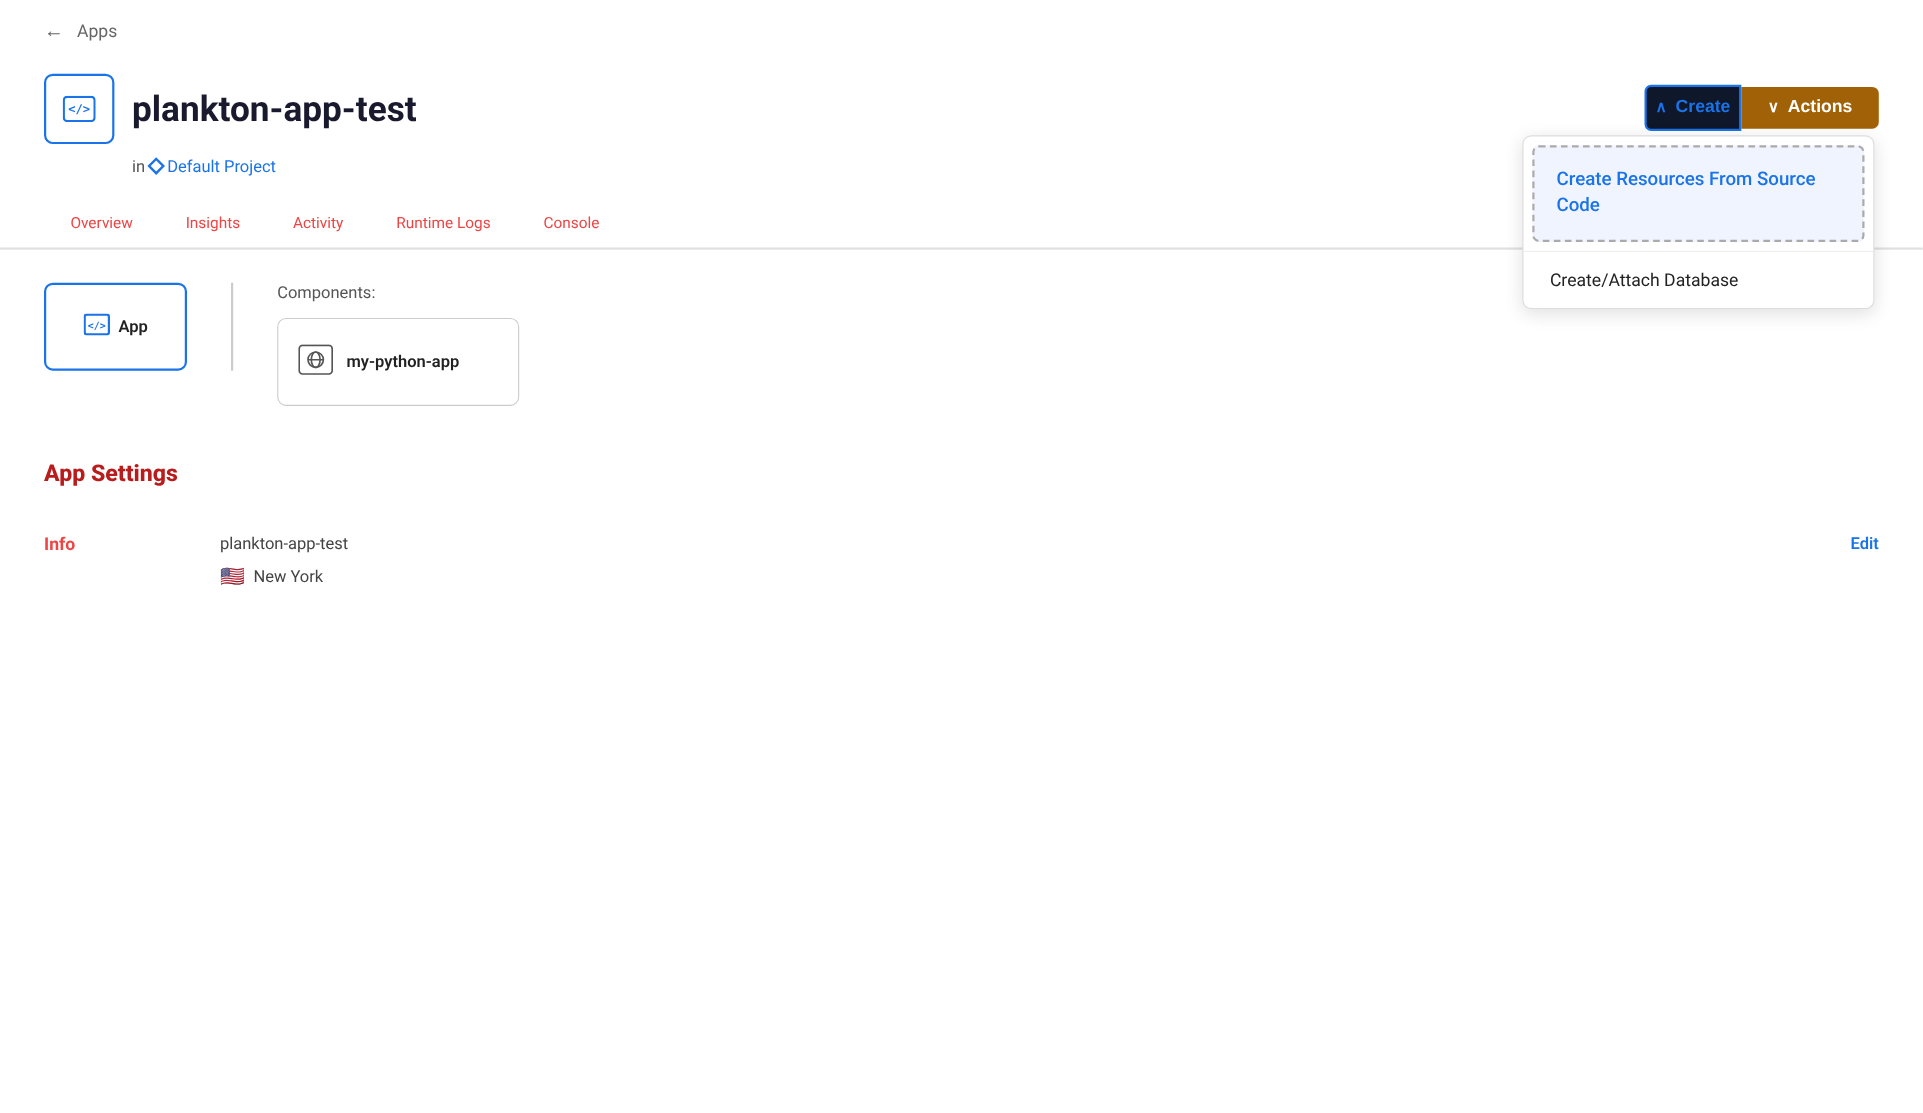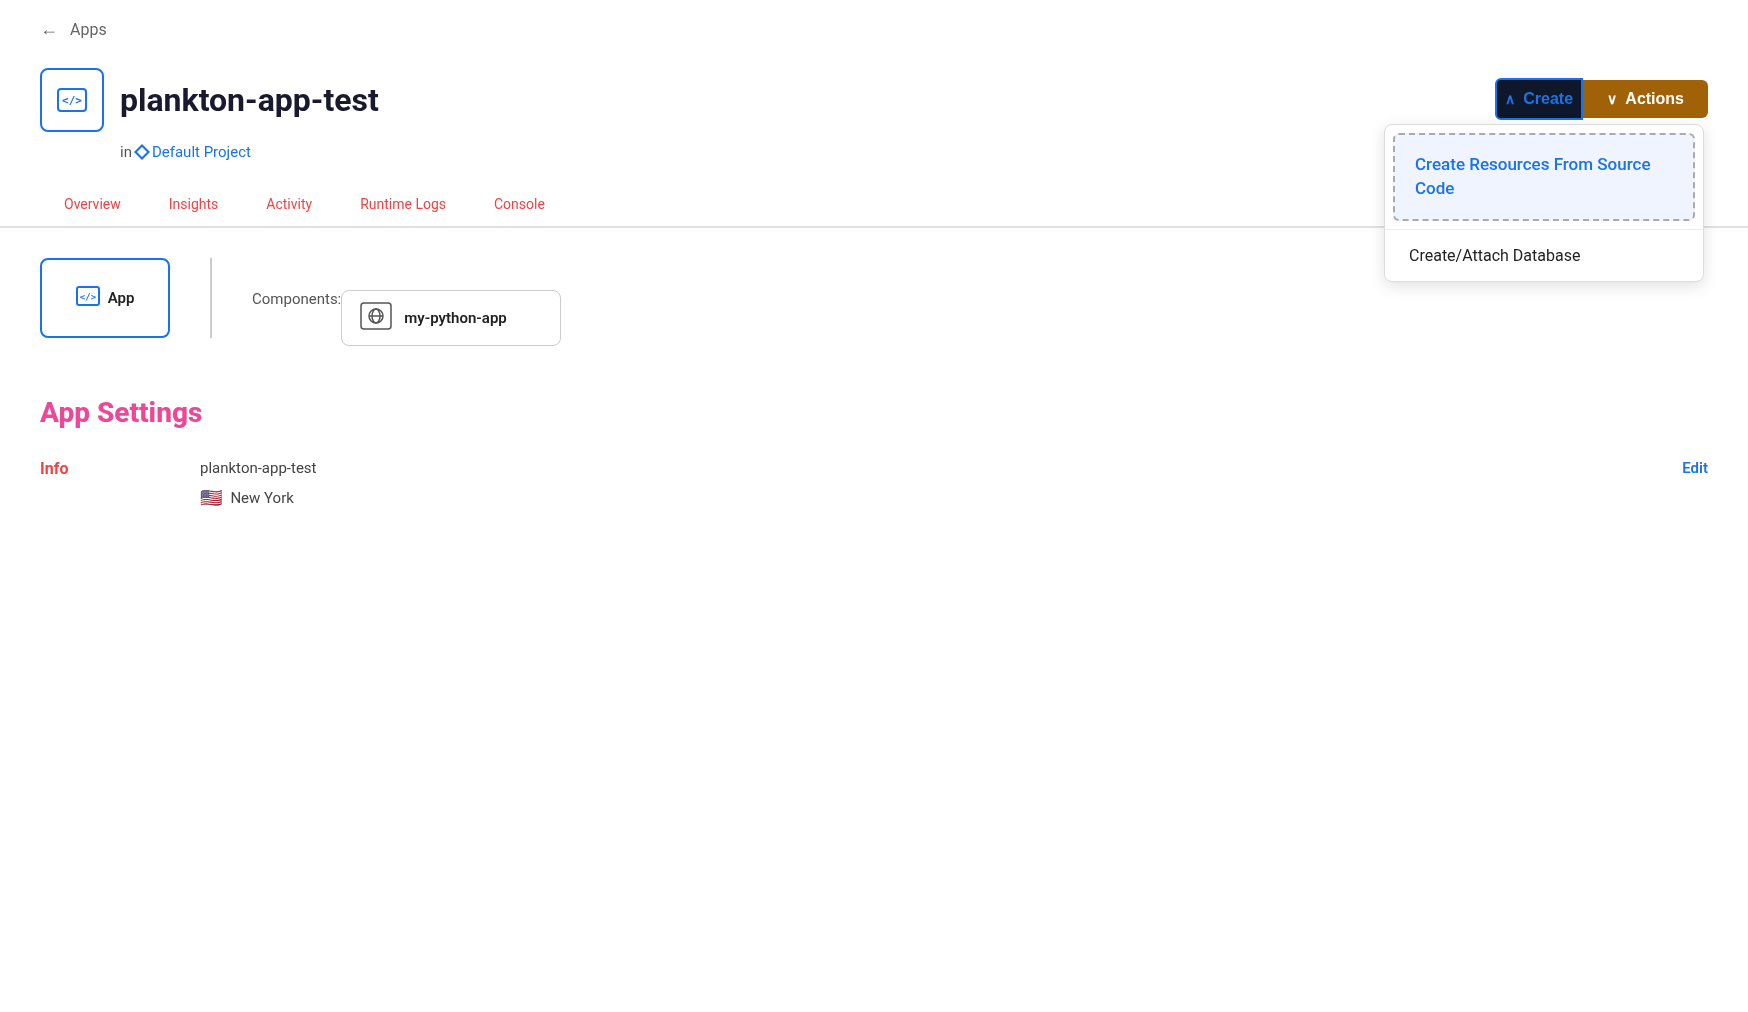--- a/index.html
+++ b/index.html
@@ -217,42 +217,42 @@
     }
 
     .components-label {
       font-size: 15px;
       color: #555;
       margin-bottom: 14px;
     }
 
     .component-item {
       width: 220px;
-      height: 56px;
+      height: 80px;
       border: 1px solid #ccc;
       border-radius: 8px;
       display: flex;
       align-items: center;
       gap: 12px;
       padding: 0 18px;
       font-size: 15px;
       font-weight: 600;
       color: #222;
       cursor: pointer;
     }
 
     .app-settings-section {
       padding: 20px 40px 40px 40px;
     }
 
     .settings-title {
-      font-size: 28px;
+      font-size: 21px;
       font-weight: 800;
-      color: #ec4899;
-      margin-bottom: 30px;
+      color: #b91c1c;
+      margin-bottom: 42px;
     }
 
     .info-row {
       display: flex;
       align-items: flex-start;
       gap: 40px;
     }
 
     .info-label {
       font-size: 16px;
@@ -289,22 +289,21 @@
       font-weight: 600;
       cursor: pointer;
       margin-left: auto;
     }
 
     .chevron-up::before { content: '∧'; font-size: 14px; }
     .chevron-down::before { content: '∨'; font-size: 14px; }
 
     .components-right {
       display: flex;
-      flex-direction: row;
-      margin-top: 32px;
+      flex-direction: column;
     }
   </style>
 </head>
 <body>
 
 <div class="top-nav">
   <span class="back-arrow">←</span>
   <span class="nav-apps-label">Apps</span>
 </div>
 

